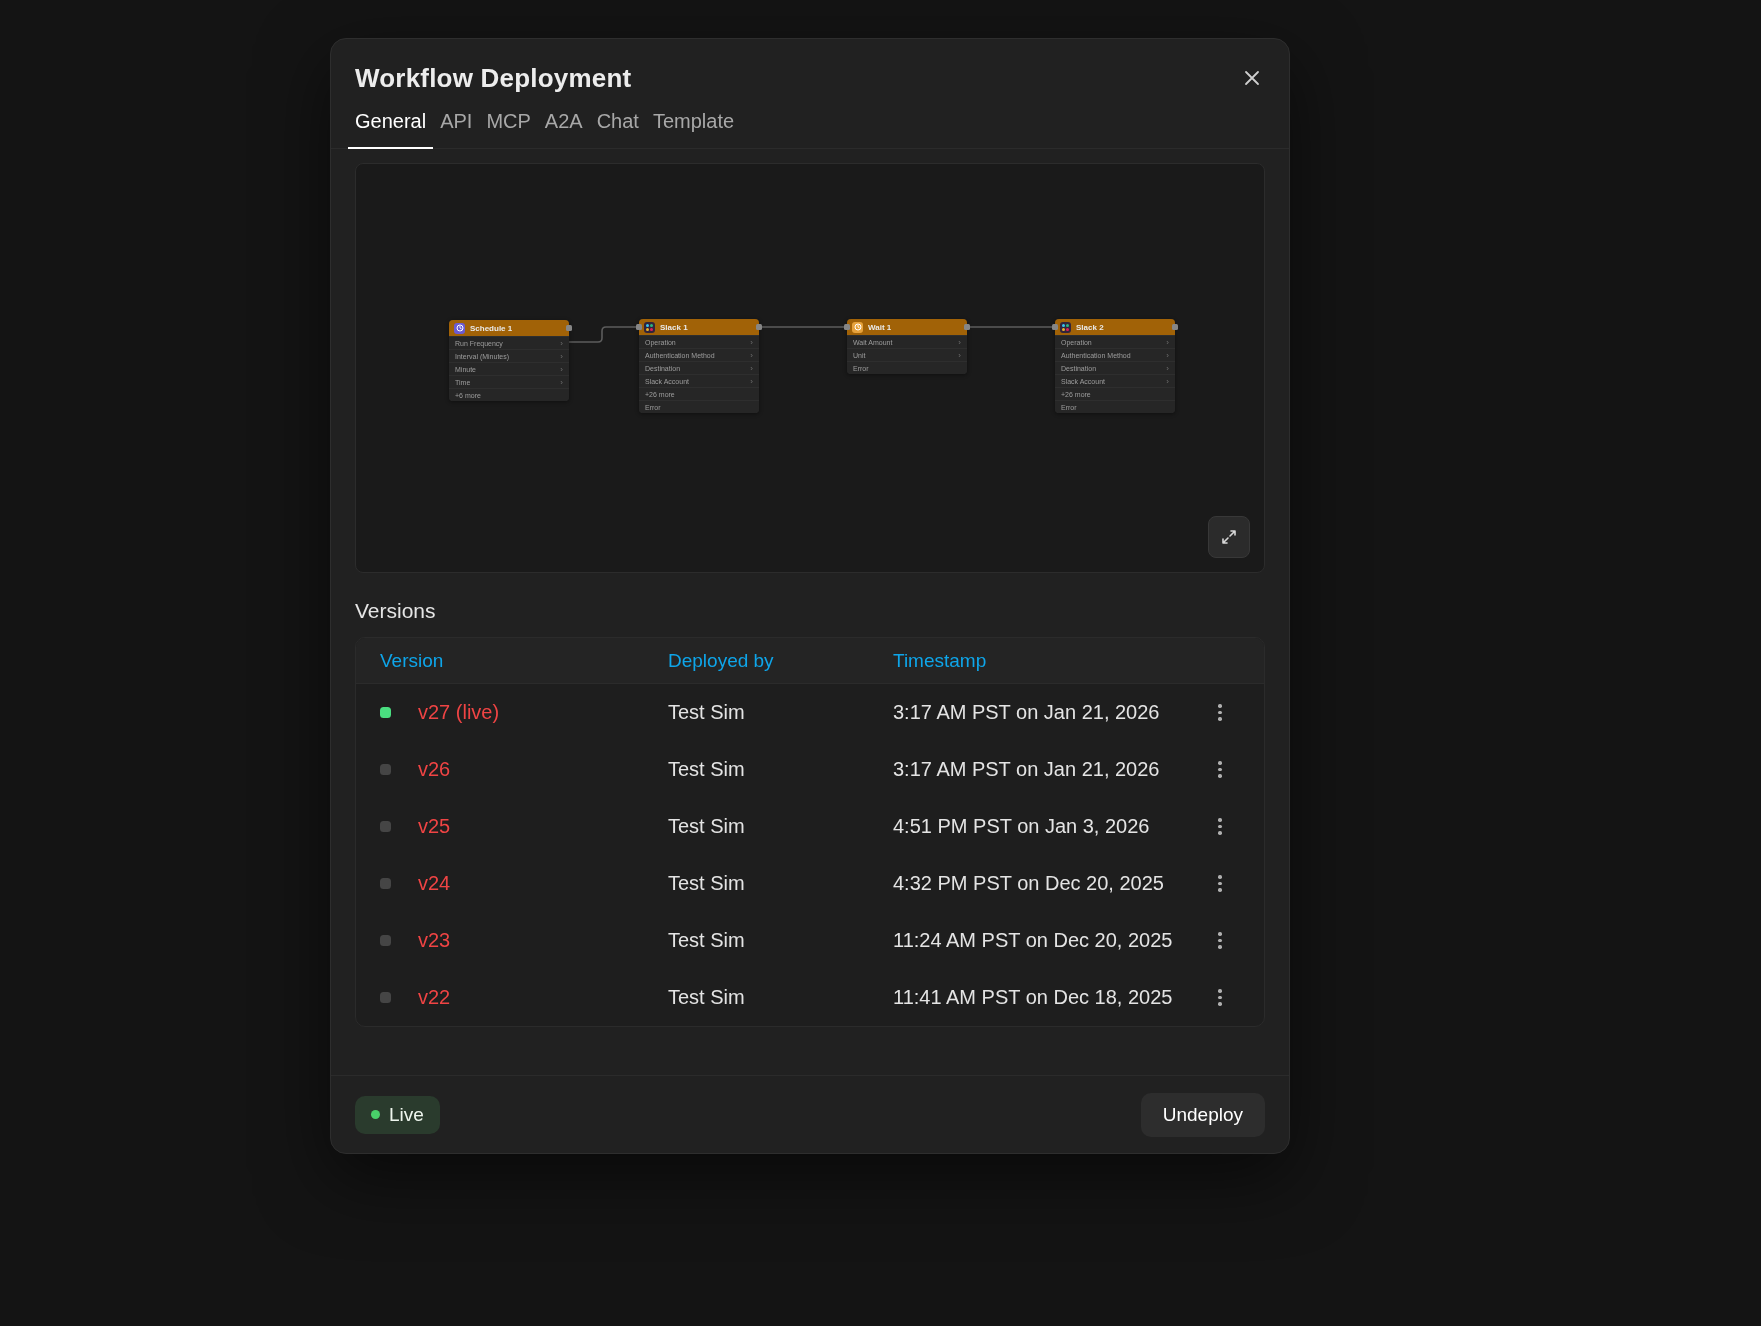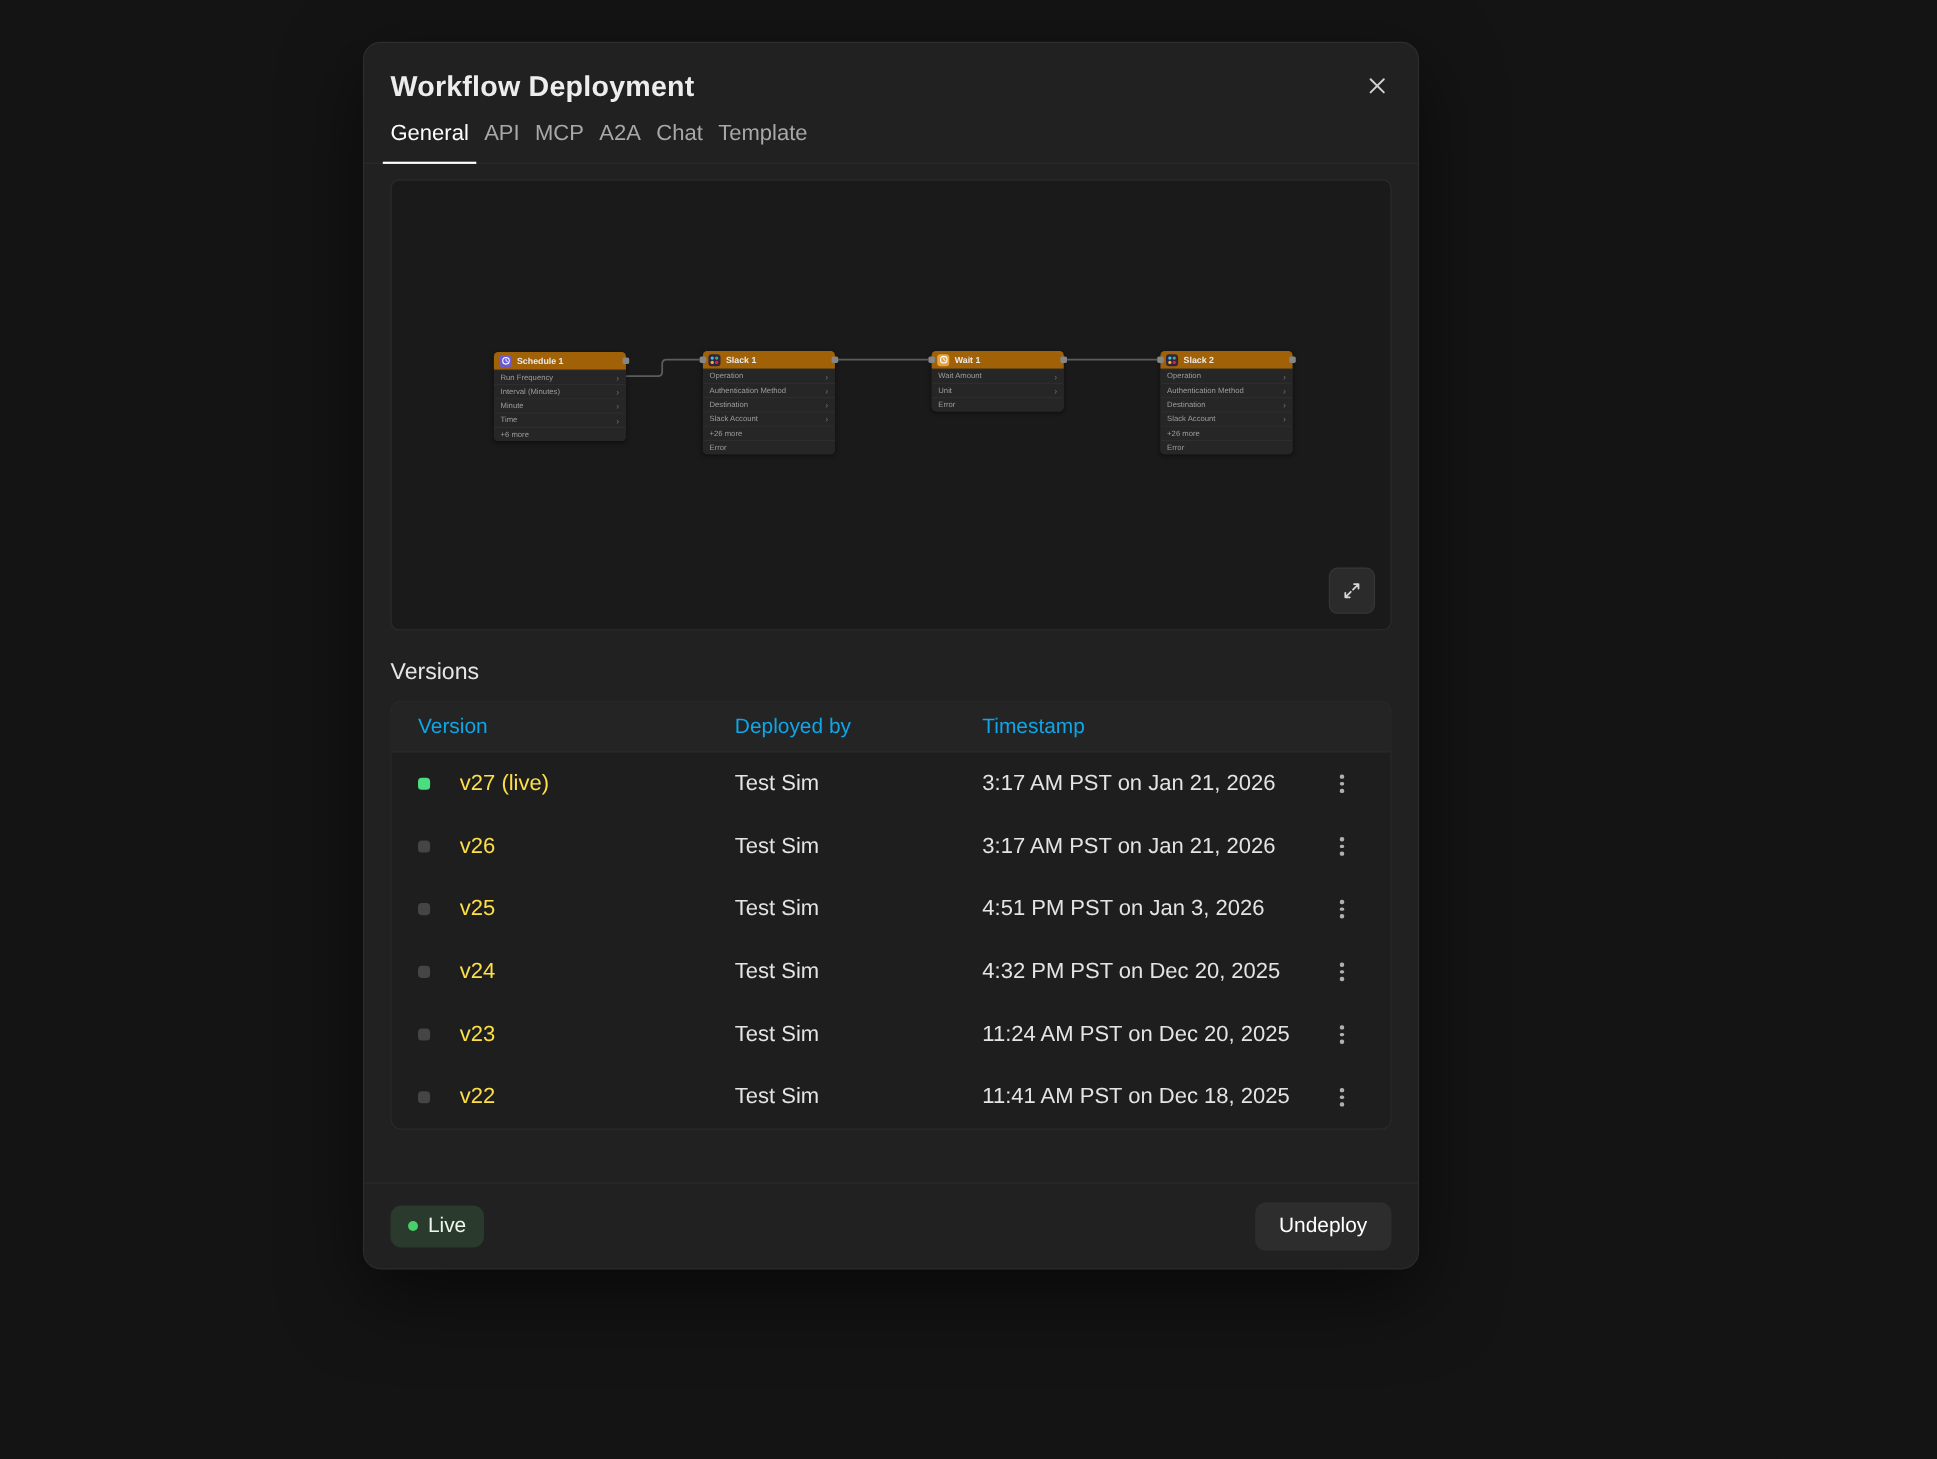--- a/index.html
+++ b/index.html
@@ -58,21 +58,21 @@
 
   .expand-btn{ position:absolute; right:14px; bottom:14px; width:42px; height:42px; background:#2b2b2b; border:1px solid #383838; border-radius:8px; display:flex; align-items:center; justify-content:center; cursor:pointer; }
 
   
   .vtable{ margin-top:14px; background:#1e1e1e; border:1px solid #2b2b2b; border-radius:10px; overflow:hidden; }
   .vhead{ display:grid; grid-template-columns:288px 225px 1fr 40px; align-items:center; height:46px; padding:0 24px; background:#242424; border-bottom:1px solid #2b2b2b; }
   .vhead span{ font-size:19px; color:#0ea5e9; }
   .vrow{ display:grid; grid-template-columns:38px 250px 225px 1fr 40px; align-items:center; height:57px; padding:0 24px; }
   .vdot{ width:11px; height:11px; border-radius:3.5px; background:#454545; }
   .vdot.live{ background:#4ade80; }
-  .vname{ font-size:20px; font-weight:500; color:#fde047; }
+  .vname{ font-size:20px; font-weight:500; color:#ef4444; }
   .vby, .vts{ font-size:20px; color:#e4e4e4; }
   .kebab{ display:flex; flex-direction:column; align-items:center; gap:3px; justify-self:center; cursor:pointer; padding:4px; }
   .kebab i{ width:3.5px; height:3.5px; border-radius:50%; background:#b0b0b0; }
 
   
   .modal-footer{ border-top:1px solid #2b2b2b; height:78px; display:flex; align-items:center; justify-content:space-between; padding:0 24px; }
   .live-badge{ display:inline-flex; align-items:center; gap:9px; background:#2a3b2d; border-radius:10px; padding:8px 16px; font-size:19px; color:#eef6ee; }
   .live-dot{ width:9px; height:9px; border-radius:50%; background:#49d06a; }
   .undeploy-btn{ background:#2d2d2d; border-radius:10px; padding:11px 22px; font-size:19px; color:#ffffff; cursor:pointer; }
 </style>

